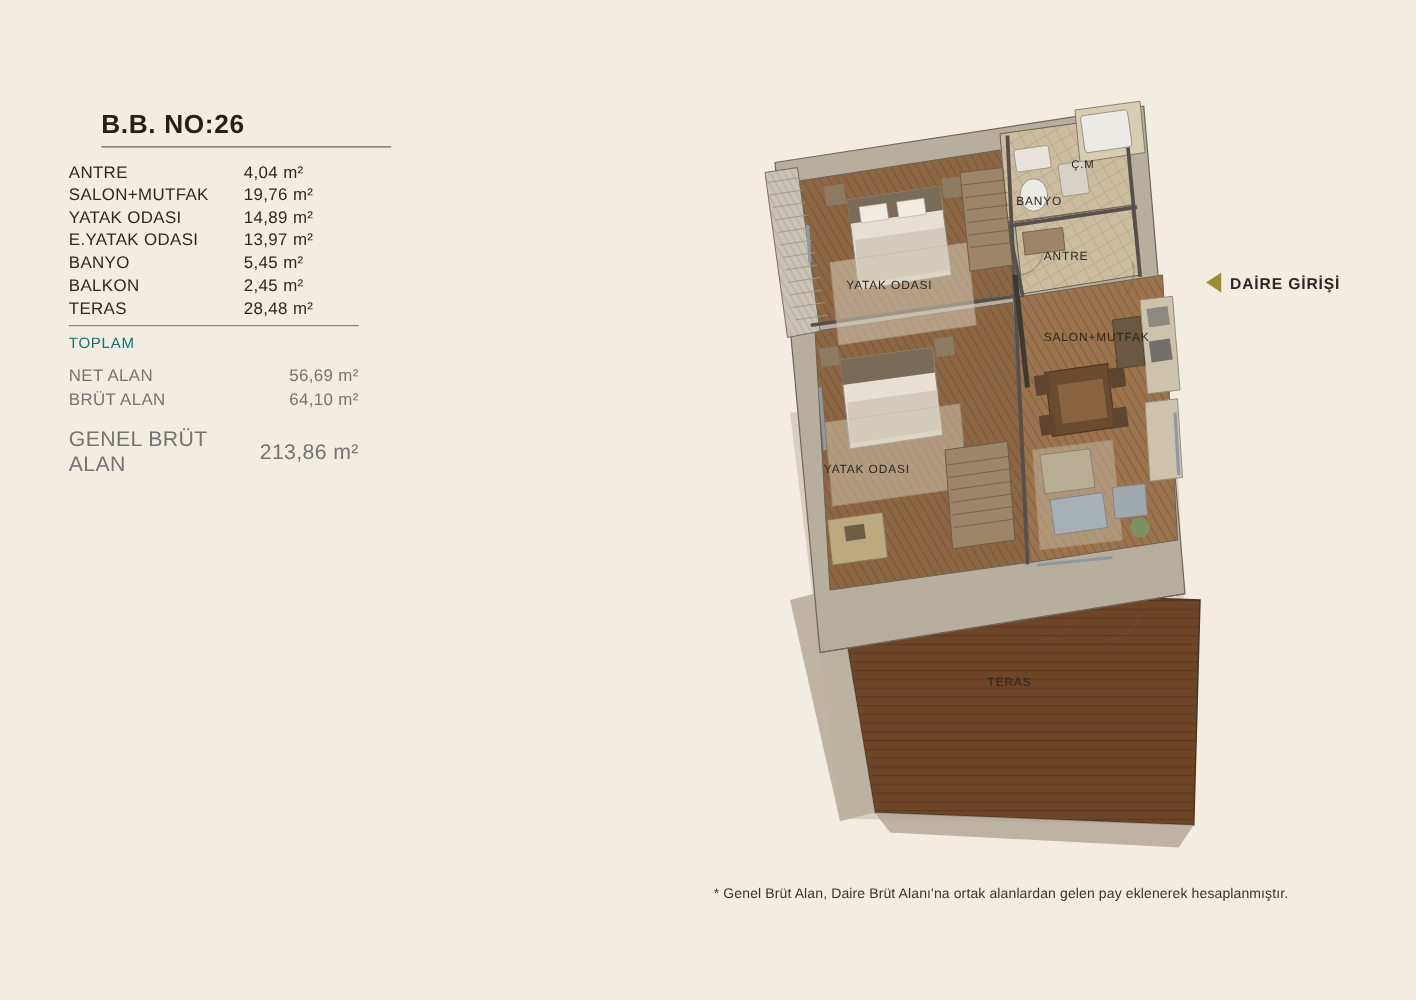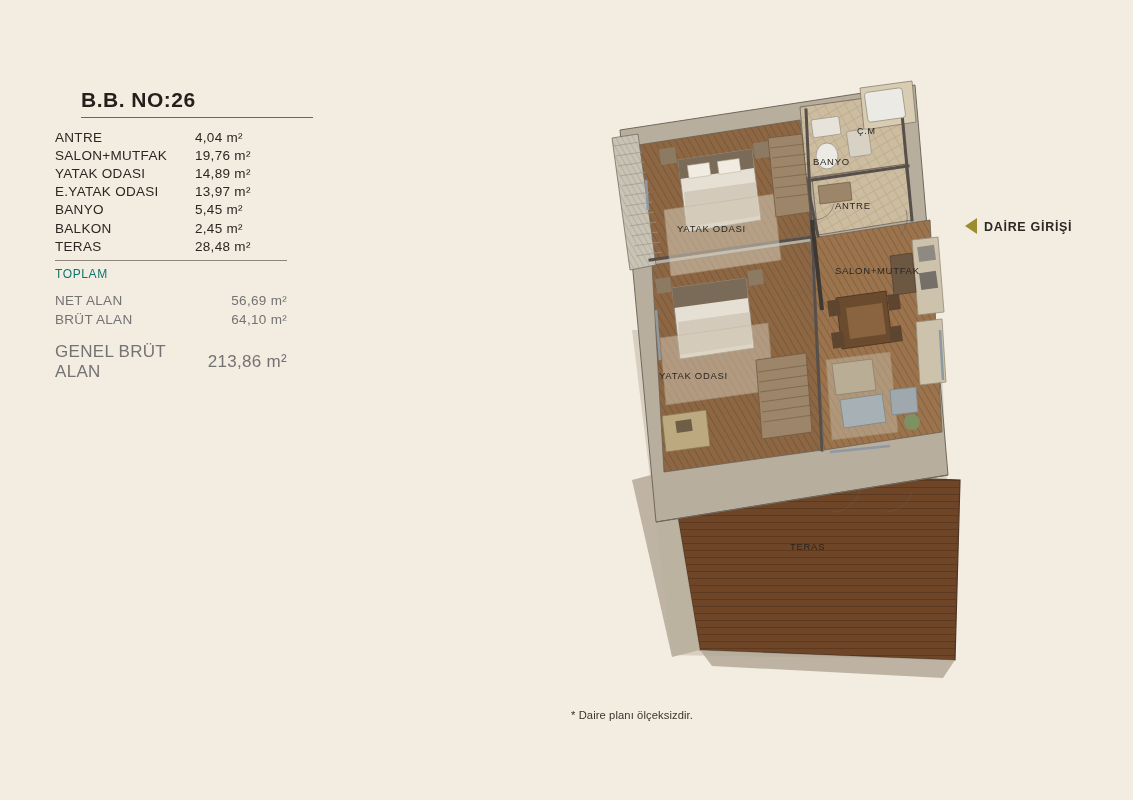--- a/index.html
+++ b/index.html
@@ -375,14 +375,14 @@
   <span class="rlabel" style="left:275px; top:205px; font-size:9.5px;">SALON+MUTFAK</span>
   <span class="rlabel" style="left:230px; top:481px; font-size:9.5px;">TERAS</span>
 
   <div class="entry-marker">
     <span class="entry-arrow"></span>
     <span class="entry-label">DAİRE GİRİŞİ</span>
   </div>
 </div>
 
 <div class="notes">
-  <div>* Daire planı ölçeksizdir.</div>
+  <div>* Genel Brüt Alan, Daire Brüt Alanı'na ortak alanlardan gelen pay eklenerek hesaplanmıştır.</div>
 </div>
 
 </body></html>

